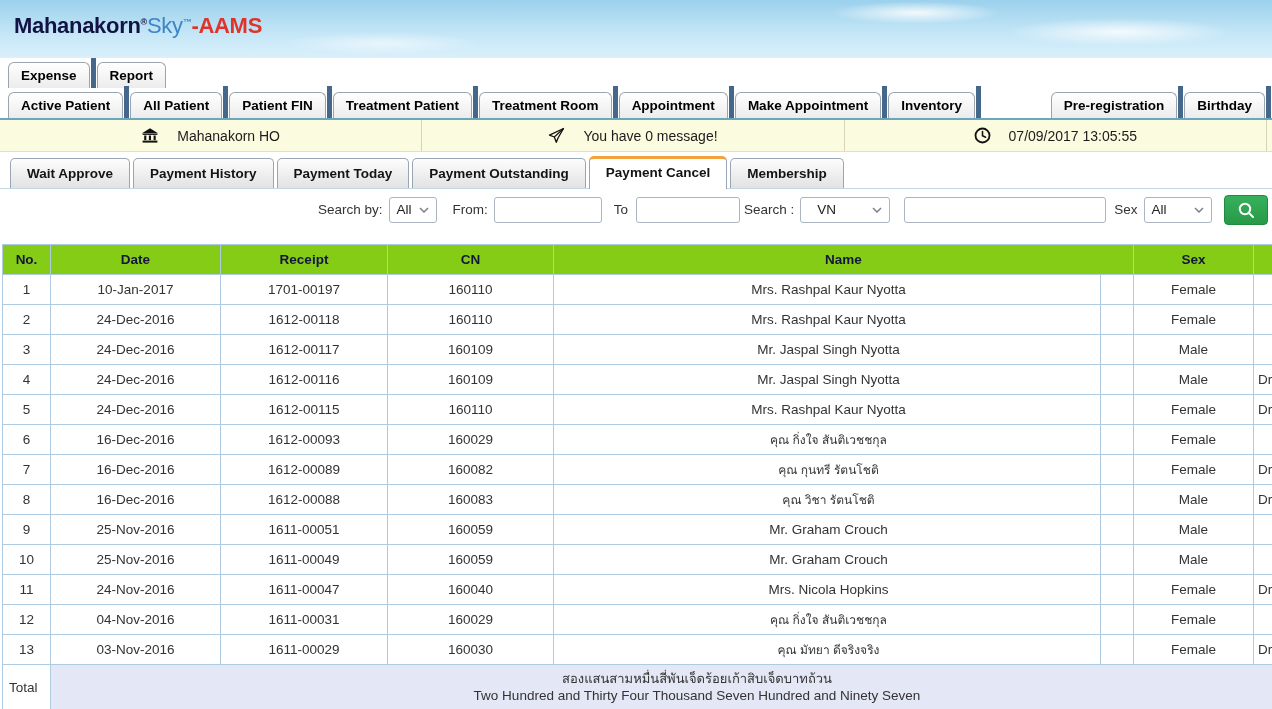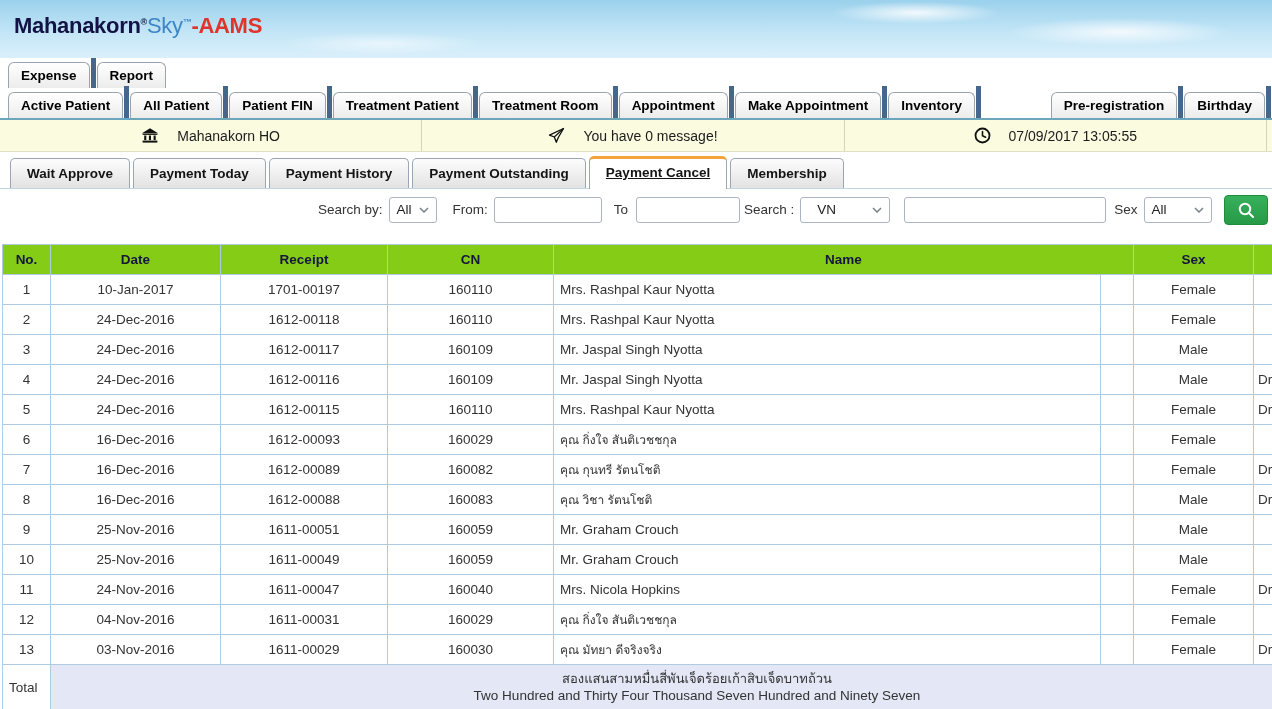--- a/index.html
+++ b/index.html
@@ -43,39 +43,39 @@
   .info-seg:last-child { margin-right:5px; }
   .info-seg svg { flex:none; }
 
   
   .subtabs { display:flex; align-items:flex-end; height:37px; padding:0 0 0 10px; background:#fff; border-bottom:1px solid #c2d6e6; }
   .subtab {
     background:linear-gradient(#fdfdfd,#e2e2e2); border:1px solid #9aa6b4; border-bottom:none;
     border-radius:5px 5px 0 0; padding:0 16px; height:30px; line-height:29px; font-weight:bold;
     font-size:13.5px; color:#141414; margin-right:3px; white-space:nowrap; cursor:pointer;
   }
-  .subtab.active { background:#fff; border-top:3px solid #f2a33c; height:33px; line-height:28px; margin-bottom:-1px;text-decoration:underline; }
+  .subtab.active { background:#fff; border-top:3px solid #f2a33c; height:33px; line-height:28px; margin-bottom:-1px; }
 
   
   .search-row { display:flex; align-items:center; height:41px; padding-left:318px; font-size:13.5px; color:#333; white-space:nowrap; }
   .tinput { height:26px; border:1px solid #abb5c2; border-radius:3px; outline:none; font-size:13px; padding:0 5px; background:#fff; font-family:"Liberation Sans",sans-serif; }
   .w108{width:108px;} .w104{width:104px;} .w202{width:202px;}
   .fake-select { display:inline-flex; align-items:center; justify-content:space-between; height:26px; border:1px solid #abb5c2; border-radius:3px; background:#fff; padding:0 7px; cursor:pointer; color:#222; }
   .fs48{width:48px;} .fs90{width:90px;padding-left:16px;} .fs68{width:68px;}
   .ml6{margin-left:6px;} .ml8{margin-left:8px;} .ml12{margin-left:12px;} .ml14{margin-left:14px;} .ml16{margin-left:16px;} .ml20{margin-left:4px;}
   .search-btn { width:44px; height:30px; margin-left:12px; flex:none;
     background:linear-gradient(#37b05c,#289a47); border:1px solid #1f8c3c; border-radius:4px;
     display:flex; align-items:center; justify-content:center; cursor:pointer; }
 
   
   table.payments { margin:14px 0 0 2px; border-collapse:collapse; table-layout:fixed; width:1341px; }
   .payments th, .payments td { border:1px solid #aecbe2; height:30px; padding:0 3px; white-space:nowrap; overflow:hidden; }
   .payments thead th { background:#84cc16; color:#15153d; font-weight:bold; font-size:13.5px; text-align:center; }
   .payments td { font-size:13.5px; color:#333; text-align:center; }
-  .payments td.c-name { text-align:left; padding-left:6px; }
+  .payments td.c-name { text-align:center; padding-left:6px; }
   .payments td.c-doctor { text-align:left; padding-left:4px; }
   .payments td.thai { font-size:12px;margin-top:26px; }
   .payments tfoot td { height:46px; }
   .total-label-cell { background:#fff; text-align:left !important; padding-left:6px !important; color:#222; }
   .total-cell { background:#e4e7f5; vertical-align:top; padding-top:5px !important; color:#20306a; }
   .total-cell div { line-height:17px; }
   .total-thai { font-size:13px; }
   .total-eng { font-size:13.5px; }
 </style>
 </head>
@@ -141,22 +141,22 @@
     <svg width="17" height="17" viewBox="0 0 17 17">
       <circle cx="8.5" cy="8.5" r="7" fill="none" stroke="#111" stroke-width="1.8"></circle>
       <path d="M8.5 4.5 L8.5 8.7 L11.6 10.2" fill="none" stroke="#111" stroke-width="1.6" stroke-linecap="round"></path>
     </svg>
     <span>07/09/2017 13:05:55</span>
   </div>
 </div>
 
 <div class="subtabs">
   <div class="subtab">Wait Approve</div>
+  <div class="subtab">Payment History</div>
   <div class="subtab">Payment Today</div>
-  <div class="subtab">Payment History</div>
   <div class="subtab">Payment Outstanding</div>
   <div class="subtab active">Payment Cancel</div>
   <div class="subtab">Membership</div>
 </div>
 
 <div class="search-row">
   <span>Search by:</span>
   <div class="fake-select fs48 ml6">
     <span>All</span>
     <svg width="10" height="6" viewBox="0 0 10 6">

